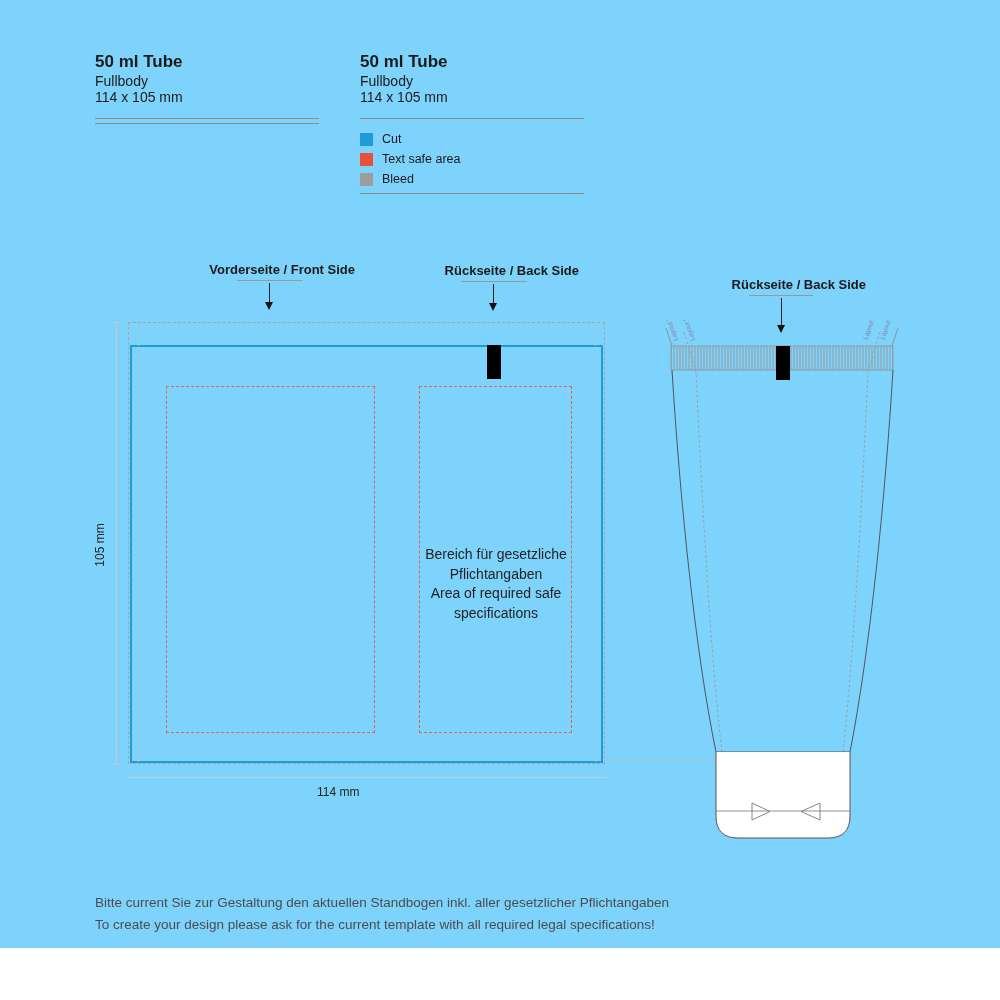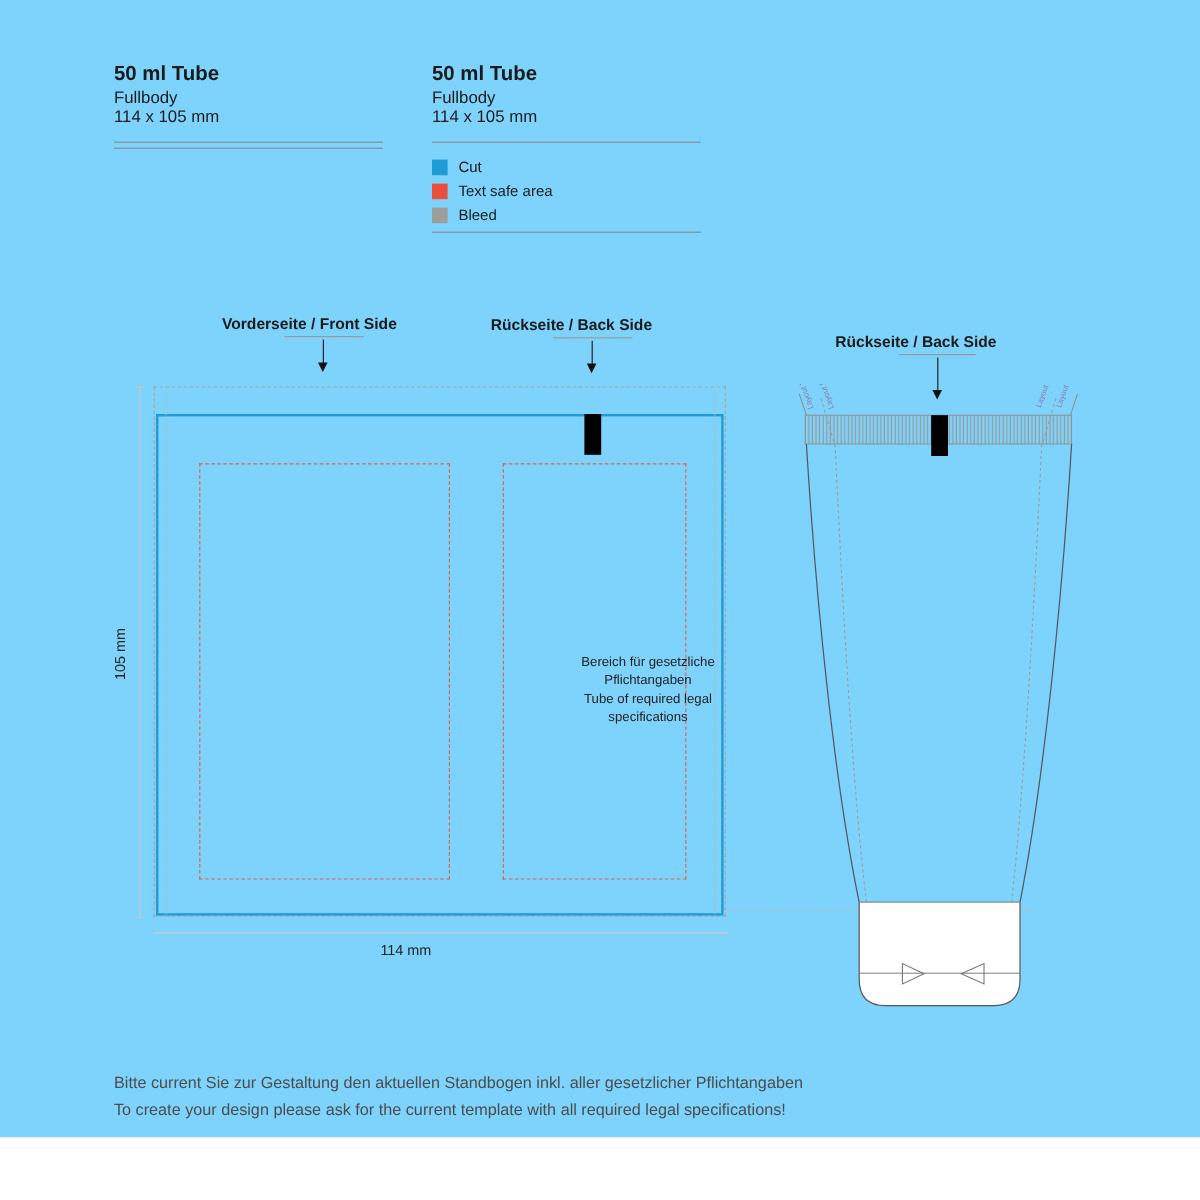--- a/index.html
+++ b/index.html
@@ -18,36 +18,36 @@
   .legend{margin-top:10px;}
   .legend-row{display:flex;align-items:center;height:20px;}
   .sw{width:13px;height:13px;margin-right:9px;flex:0 0 13px;}
   .sw.blue{background:#1f9cd8;}
   .sw.gray{background:#9d9d9c;}
   .sw.red{background:#e8503c;}
   .legend-label{font-size:12.5px;}
   .hdr-rule2{border-top:1px solid #8c8c8c;margin-top:4px;}
 
   
-  .sec-label{position:absolute;width:170px;text-align:left;font-size:13px;font-weight:bold;}
+  .sec-label{position:absolute;width:170px;text-align:right;font-size:13px;font-weight:bold;}
   .sec-underline{position:absolute;border-top:1px solid #999;}
   .arrow-line{position:absolute;width:0;border-left:1px solid #222;}
   .arrow-head{position:absolute;width:0;height:0;border-left:4px solid transparent;
               border-right:4px solid transparent;border-top:8px solid #111;}
 
   
   .bleed-rect{position:absolute;left:128px;top:322px;width:477px;height:442px;
               border:1px dashed #a6a6a6;box-sizing:border-box;}
   .cut-rect{position:absolute;left:130px;top:345px;width:473px;height:418px;
             border:2px solid #1f9cd8;box-sizing:border-box;}
   .seam-line{position:absolute;top:323px;height:439px;width:0;border-left:1px dotted #a0c3bc;}
   .safe-rect{position:absolute;top:386px;height:347px;border:1px dashed #e0654e;box-sizing:border-box;}
   .black-mark{position:absolute;left:487px;top:345px;width:14px;height:34px;background:#000;}
   .legal-text{position:absolute;left:420px;top:545px;width:152px;text-align:center;
-              font-size:11px;line-height:1.4;color:#222;margin-left:44px;}
+              font-size:14px;line-height:1.4;color:#222;}
 
   
   .dim-vline{position:absolute;left:116px;top:322px;height:442px;width:0;border-left:1px solid #c8c8c8;}
   .dim-tick{position:absolute;width:7px;height:0;border-top:1px solid #c8c8c8;}
   .dim-hline{position:absolute;left:128px;top:777px;width:479px;height:0;border-top:1px solid #cccccc;}
   .dim-label-v{position:absolute;left:70px;top:538px;width:60px;text-align:center;
                font-size:12px;color:#222;transform:rotate(-90deg);}
   .dim-label-h{position:absolute;left:317px;top:785px;width:100px;text-align:left;
                font-size:12px;color:#222;}
 
@@ -105,21 +105,21 @@
 
   <div class="bleed-rect"></div>
   <div class="cut-rect"></div>
   <div class="seam-line" style="left:138px;"></div>
   <div class="seam-line" style="left:595px;"></div>
   <div class="safe-rect" style="left:166px;width:209px;"></div>
   <div class="safe-rect" style="left:419px;width:153px;"></div>
   <div class="black-mark"></div>
   <div class="legal-text">
     <div>Bereich für gesetzliche Pflichtangaben</div>
-    <div>Tube of required legal specifications</div>
+    <div>Area of required safe specifications</div>
   </div>
 
   <div class="dim-vline"></div>
   <div class="dim-tick" style="left:113px;top:322px;"></div>
   <div class="dim-tick" style="left:113px;top:764px;"></div>
   <div class="dim-label-v">105 mm</div>
   <div class="dim-hline"></div>
   <div class="dim-label-h">114 mm</div>
 
   <div class="sec-label" style="left:696px;top:277px;">Rückseite / Back Side</div>

